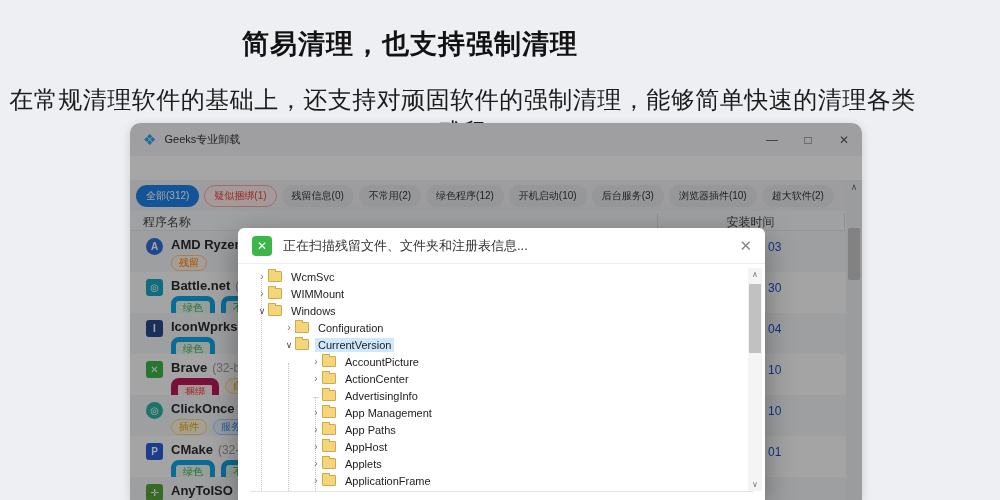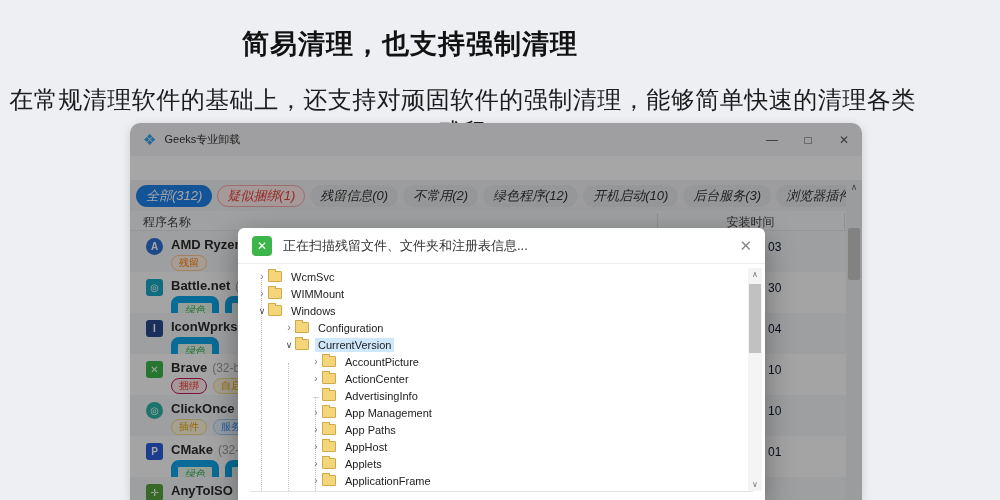--- a/index.html
+++ b/index.html
@@ -24,22 +24,22 @@
     color:#555; font-size:12px; cursor:default; }
   .menubar { position:absolute; left:0; top:33px; width:100%; height:24px; background:#fbfbfc;
     display:flex; align-items:center; border-bottom:1px solid #ececec; }
   .menu-item { margin-left:13px; margin-right:11px; font-size:13px; color:#222; }
   .member { position:absolute; right:10px; top:0; height:24px; display:flex; align-items:center; }
   .crown { color:#f0a800; font-size:13px; margin-right:4px; }
   .member-label { font-size:12px; color:#333; }
 
   .filterbar { position:absolute; left:0; top:57px; width:716px; height:31px; background:#f1f2f4;
     display:flex; align-items:center; padding-left:6px; }
-  .pill { height:22px; border-radius:11px; padding:0 9px; margin-right:5px; font-size:13px;
-    display:flex; align-items:center; white-space:nowrap; background:#e7e8ea; color:#333; border:1px solid transparent;font-style:italic; }
+  .pill { height:22px; border-radius:11px; padding:0 9px; margin-right:5px; font-size:10px;
+    display:flex; align-items:center; white-space:nowrap; background:#e7e8ea; color:#333; border:1px solid transparent; }
   .pill.active { background:#1e80e8; color:#fff; }
   .pill.alert { background:#fdeceb; color:#e8443e; border-color:#f2a9a5; }
 
   .table-header { position:absolute; left:0; top:88px; width:716px; height:20px; background:#f6f7f9;
     border-bottom:1px solid #e7e7e7; font-size:12px; color:#444; }
   .col-name { position:absolute; left:13px; top:3px; }
   .col-size { position:absolute; left:395px; width:132px; top:3px; text-align:center; }
   .col-time { position:absolute; left:527px; width:187px; top:3px; text-align:center; }
   .col-sep1 { position:absolute; left:527px; top:2px; width:1px; height:16px; background:#ddd; }
   .col-sep2 { position:absolute; left:714px; top:2px; width:1px; height:16px; background:#ddd; }
@@ -51,25 +51,25 @@
   .app-icon { position:absolute; left:16px; top:7px; width:17px; height:17px; display:flex;
     align-items:center; justify-content:center; color:#fff; font-size:10px; font-weight:700; }
   .app-icon.square { border-radius:3px; }
   .app-icon.circle { border-radius:50%; }
   .app-name-line { position:absolute; left:41px; top:6px; font-size:13px; color:#2b2b2b; font-weight:600; white-space:nowrap; }
   .app-suffix { color:#9e9e9e; font-weight:400; margin-left:5px; font-size:12px; }
   .badge-line { position:absolute; left:41px; top:24px; display:flex; }
   .badge { height:14px; border-radius:8px; padding:7px 7px; margin-right:6px; font-size:10px;
     display:flex; align-items:center; white-space:nowrap; }
   .badge.orange { color:#ff7d00; background:#fff1e3; border:1px solid #ffc690; }
-  .badge.green  { color:#34a853; background:#e6f6ea; border:7px solid #0ea5e9;font-style:italic; }
-  .badge.red    { color:#f0413c; background:#feecec; border:1px solid #be185d; }
+  .badge.green  { color:#34a853; background:#e6f6ea; border:5px solid #0ea5e9; }
+  .badge.red    { color:#f0413c; background:#feecec; border:7px solid #be185d; }
   .badge.amber  { color:#e6a200; background:#fdf6dd; border:1px solid #f0d98a; }
   .badge.blue   { color:#3d8df5; background:#e8f2fe; border:1px solid #a9cdf8; }
-  .install-time { position:absolute; left:638px; top:9px; font-size:12px; color:#0f172a; }
+  .install-time { position:absolute; left:638px; top:9px; font-size:12px; color:#1d4ed8; }
 
   .main-scrollbar { position:absolute; right:0; top:57px; width:16px; height:320px; background:#eef0f2; }
   .sb-arrow { width:16px; height:14px; display:flex; align-items:center; justify-content:center;
     font-size:9px; color:#666; }
   .main-thumb { position:absolute; left:2px; top:48px; width:12px; height:52px; background:#c8c8c8; border-radius:2px; }
 
   .dim-overlay { position:absolute; inset:0; background:rgba(0,0,0,0.35); z-index:10; }
 
   
   .modal { position:absolute; left:238px; top:228px; width:527px; height:272px; background:#fff;

